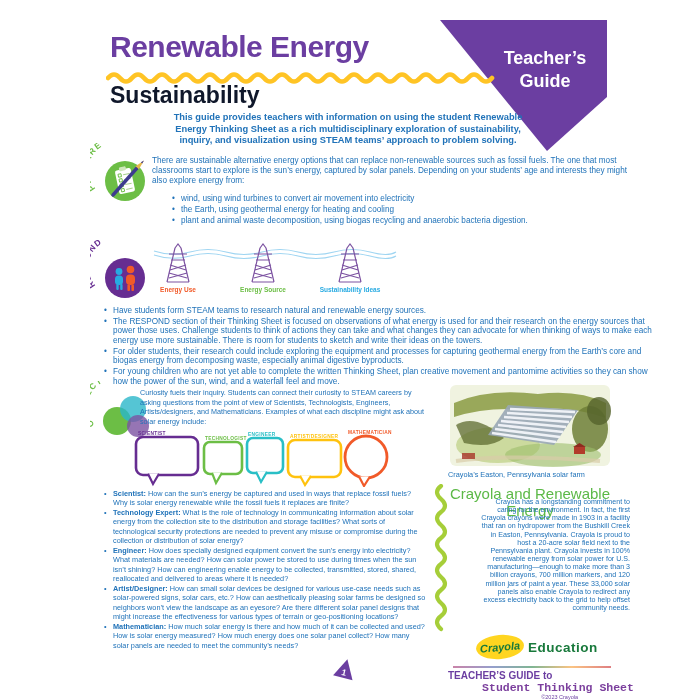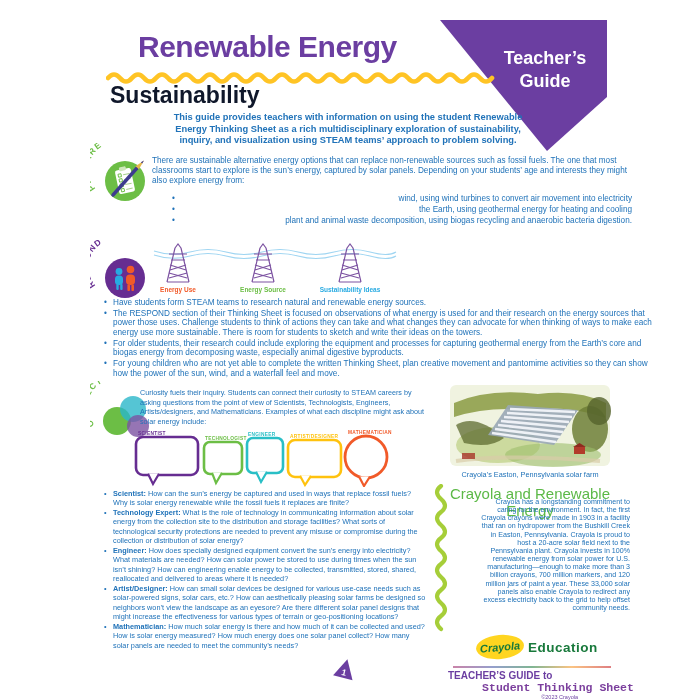--- a/index.html
+++ b/index.html
@@ -1,37 +1,37 @@
 <!DOCTYPE html>
 <html><head>
 <meta charset="utf-8">
 <style>
   html,body{margin:0;padding:0;background:#fff;}
   #page{position:relative;width:700px;height:700px;background:#ffffff;overflow:hidden;
         font-family:"Liberation Sans",sans-serif;}
   .abs{position:absolute;}
   
-  #title{left:110px;top:30px;font-size:30px;font-weight:bold;color:#6B3EA1;letter-spacing:-0.5px;margin-left:28px;}
+  #title{left:110px;top:30px;font-size:30px;font-weight:bold;color:#6B3EA1;letter-spacing:-0.5px;}
   #subtitle{left:110px;top:82px;font-size:23px;font-weight:bold;color:#0f172a;}
   #intro{left:168px;top:112px;width:360px;font-size:9.3px;line-height:1.25;font-weight:bold;
          color:#2173B9;text-align:center;}
   
   .bodytext{color:#2173B9;font-size:8.2px;line-height:1.22;}
   #prepare-body{left:152px;top:156px;width:478px;}
   ul{margin:0;padding:0;list-style:none;}
   li{position:relative;padding-left:9px;color:#2173B9;}
   li::before{content:"•";position:absolute;left:0;top:0;color:#2173B9;}
-  #prepare-bullets{left:172px;top:194px;width:460px;font-size:8.2px;line-height:1.32;text-align:right;}
-  #respond-bullets{left:104px;top:298px;width:556px;font-size:8.2px;line-height:1.18;}
+  #prepare-bullets{left:172px;top:194px;width:460px;font-size:8.2px;line-height:1.32;}
+  #respond-bullets{left:104px;top:306px;width:556px;font-size:8.2px;line-height:1.18;}
   #respond-bullets li{margin-bottom:1px;}
   #connect-body{left:140px;top:388px;width:288px;font-size:7.2px;line-height:1.34;}
   #disciplines{left:104px;top:489px;width:322px;font-size:7.3px;line-height:1.3;}
   #disciplines b{font-weight:bold;}
   
-  #sidebar-caption{left:448px;top:470px;width:164px;text-align:center;color:#2173B9;font-size:7.3px;}
+  #sidebar-caption{left:448px;top:470px;width:164px;text-align:left;color:#2173B9;font-size:7.3px;}
   #sidebar-heading{left:448px;top:485px;width:164px;text-align:center;color:#5CB947;
                    font-size:15px;font-weight:normal;}
   #sidebar-body{left:480px;top:498px;width:150px;color:#2173B9;font-size:7.1px;line-height:1.15;
                 text-align:right;}
   
   #footer-divider{left:453px;top:666px;width:158px;height:1.5px;
      background:linear-gradient(90deg,#9E1F63,#3F51A3,#18793B,#F7941D,#C4161C);opacity:.55;}
   #guide-line1{left:448px;top:670px;width:164px;text-align:left;color:#6B3EA1;
                font-size:10px;font-weight:bold;}
   #guide-line2{left:476px;top:681px;width:164px;text-align:center;color:#7B3F9D;

